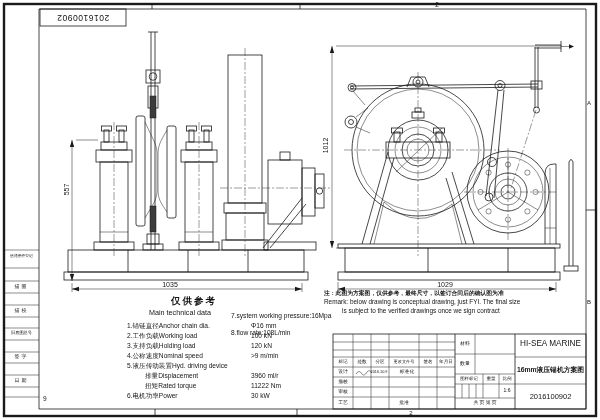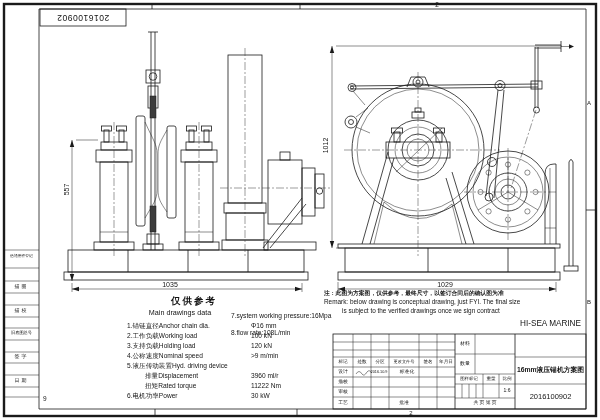--- a/index.html
+++ b/index.html
@@ -275,21 +275,21 @@
   <div class="t c" style="left:4px;top:331px;width:35px;font-size:4.2px;">旧底图总号</div>
   <div class="t c" style="left:4px;top:354px;width:35px;font-size:5px;letter-spacing:2px;">签字</div>
   <div class="t c" style="left:4px;top:378px;width:35px;font-size:5px;letter-spacing:2px;">日期</div>
 
   <div class="t c rot90" style="left:46px;top:186px;width:40px;font-size:7px;">557</div>
   <div class="t c" style="left:140px;top:281px;width:60px;font-size:7px;">1035</div>
   <div class="t c rot90" style="left:305px;top:142px;width:40px;font-size:7px;">1012</div>
   <div class="t c" style="left:415px;top:281px;width:60px;font-size:7px;">1029</div>
 
   <div class="t c" style="left:158px;top:296px;width:72px;font-size:9.5px;font-weight:bold;letter-spacing:2px;">仅供参考</div>
-  <div class="t c" style="left:130px;top:309px;width:100px;font-size:7.2px;">Main drawings data</div>
+  <div class="t c" style="left:130px;top:309px;width:100px;font-size:7.2px;">Main technical data</div>
 
   <div class="t" style="left:127px;top:323px;font-size:6.6px;">1.锚链直径Anchor chain dia.</div>
   <div class="t" style="left:251px;top:323px;font-size:6.6px;">Φ16 mm</div>
   <div class="t" style="left:127px;top:333px;font-size:6.6px;">2.工作负载Working load</div>
   <div class="t" style="left:251px;top:333px;font-size:6.6px;">100 kN</div>
   <div class="t" style="left:127px;top:343px;font-size:6.6px;">3.支持负载Holding load</div>
   <div class="t" style="left:251px;top:343px;font-size:6.6px;">120 kN</div>
   <div class="t" style="left:127px;top:353px;font-size:6.6px;">4.公称速度Nominal speed</div>
   <div class="t" style="left:251px;top:353px;font-size:6.6px;">&gt;9 m/min</div>
   <div class="t" style="left:127px;top:363px;font-size:6.6px;">5.液压传动装置Hyd. driving device</div>
@@ -323,17 +323,17 @@
   <div class="t c" style="left:389px;top:400.5px;width:30px;font-size:4.8px;">批准</div>
 
   <div class="t c" style="left:455px;top:341px;width:20px;font-size:5px;">材料</div>
   <div class="t c" style="left:455px;top:361px;width:20px;font-size:5px;">数量</div>
   <div class="t c" style="left:455px;top:376.5px;width:28px;font-size:4.4px;">图样标记</div>
   <div class="t c" style="left:483px;top:376.5px;width:16px;font-size:4.6px;">重量</div>
   <div class="t c" style="left:499px;top:376.5px;width:16px;font-size:4.6px;">比例</div>
   <div class="t c" style="left:499px;top:388px;width:16px;font-size:5px;">1:6</div>
   <div class="t c" style="left:455px;top:401px;width:60px;font-size:4.8px;">共 页 第 页</div>
 
-  <div class="t c" style="left:515px;top:320px;width:71px;font-size:8.2px;">HI-SEA MARINE</div>
+  <div class="t c" style="left:515px;top:340px;width:71px;font-size:8.2px;">HI-SEA MARINE</div>
   <div class="t c" style="left:515px;top:367px;width:71px;font-size:6.8px;font-weight:bold;">16mm液压锚机方案图</div>
   <div class="t c" style="left:515px;top:393px;width:71px;font-size:7.5px;">2016100902</div>
 
 </div>
 
 </body></html>

